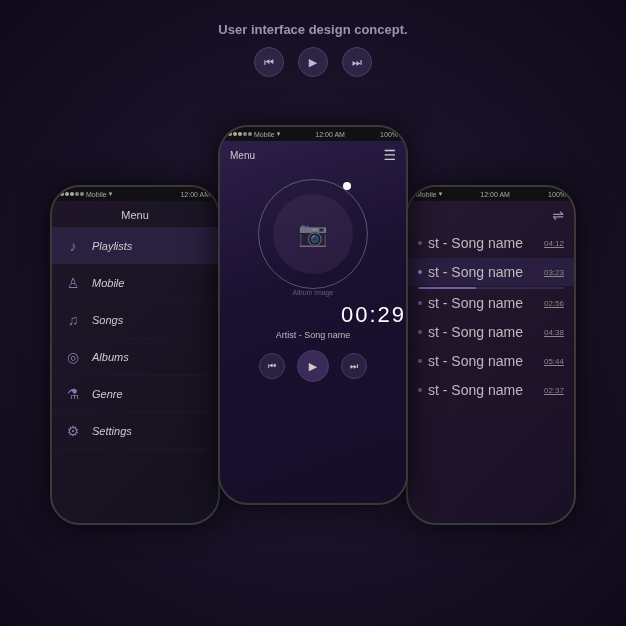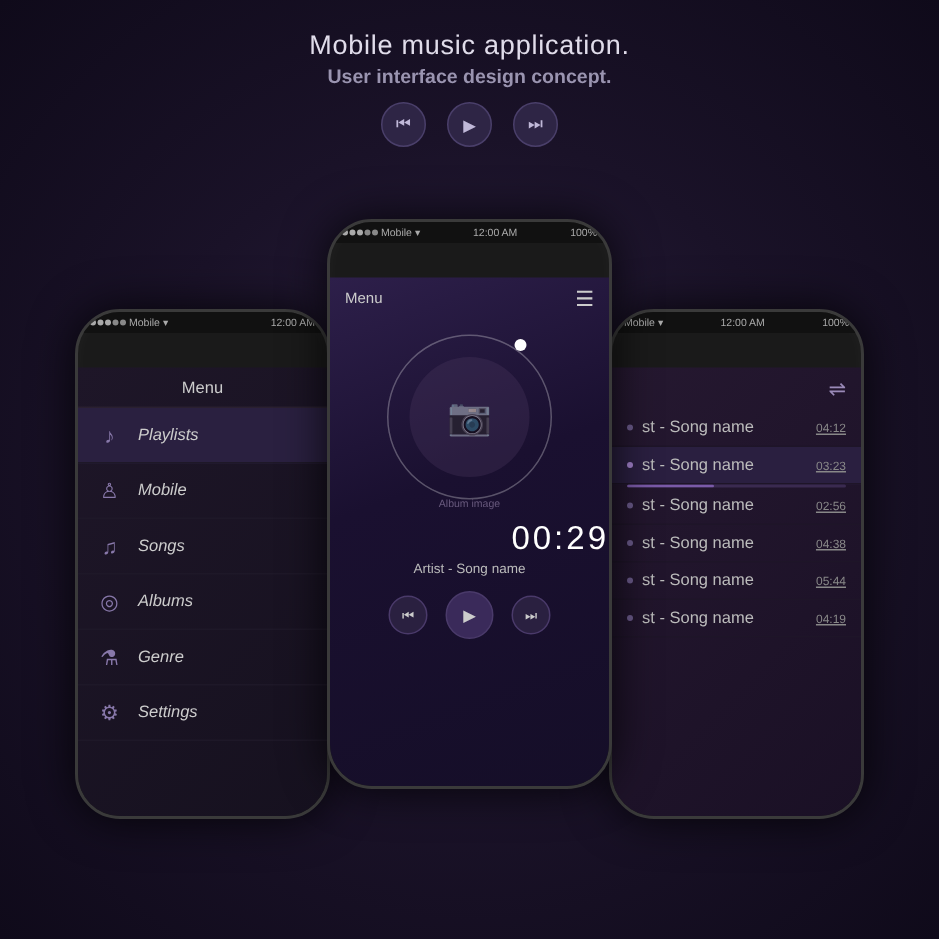--- a/index.html
+++ b/index.html
@@ -69,21 +69,20 @@
     
     .phone {
       position: absolute;
       background: #1a1a1a;
       border-radius: 30px;
       border: 2px solid #3a3a3a;
       box-shadow: 0 0 30px rgba(0,0,0,0.8), inset 0 0 10px rgba(255,255,255,0.03);
       overflow: hidden;
       display: flex;
       flex-direction: column;
-      gap: 23px;
     }
 
     .phone-screen {
       flex: 1;
       overflow: hidden;
       position: relative;
     }
 
     .phone-notch-bar {
       background: #111;
@@ -305,21 +304,21 @@
       align-items: center;
       gap: 6px;
     }
     .playlist-item-dot {
       width: 4px;
       height: 4px;
       border-radius: 50%;
       background: #6a5a8a;
     }
     .playlist-item-name {
-      font-size: 11px;
+      font-size: 14px;
       color: #bbb;
     }
     .playlist-item-time {
       font-size: 8px;
       color: #888;
       text-decoration: underline;
     }
 
     .progress-bar-small {
       height: 2px;
@@ -331,21 +330,20 @@
     .progress-fill-small {
       height: 100%;
       background: #7a5aa8;
       border-radius: 1px;
     }
   </style>
 </head>
 <body>
 
 <div class="page-title">
-  <h1>Mobile music application.</h1>
   <p>User interface design concept.</p>
 </div>
 
 <div class="transport-controls">
   <div class="transport-btn">
     <span>⏮</span>
   </div>
   <div class="transport-btn play-btn">
     <span>▶</span>
   </div>
@@ -498,18 +496,18 @@
           <div class="playlist-item-dot"></div>
           <span class="playlist-item-name">st - Song name</span>
         </div>
         <span class="playlist-item-time">05:44</span>
       </div>
       <div class="playlist-item">
         <div class="playlist-item-left">
           <div class="playlist-item-dot"></div>
           <span class="playlist-item-name">st - Song name</span>
         </div>
-        <span class="playlist-item-time">04:19</span>
+        <span class="playlist-item-time">02:37</span>
       </div>
     </div>
   </div>
 
 </div>
 
 </body></html>

